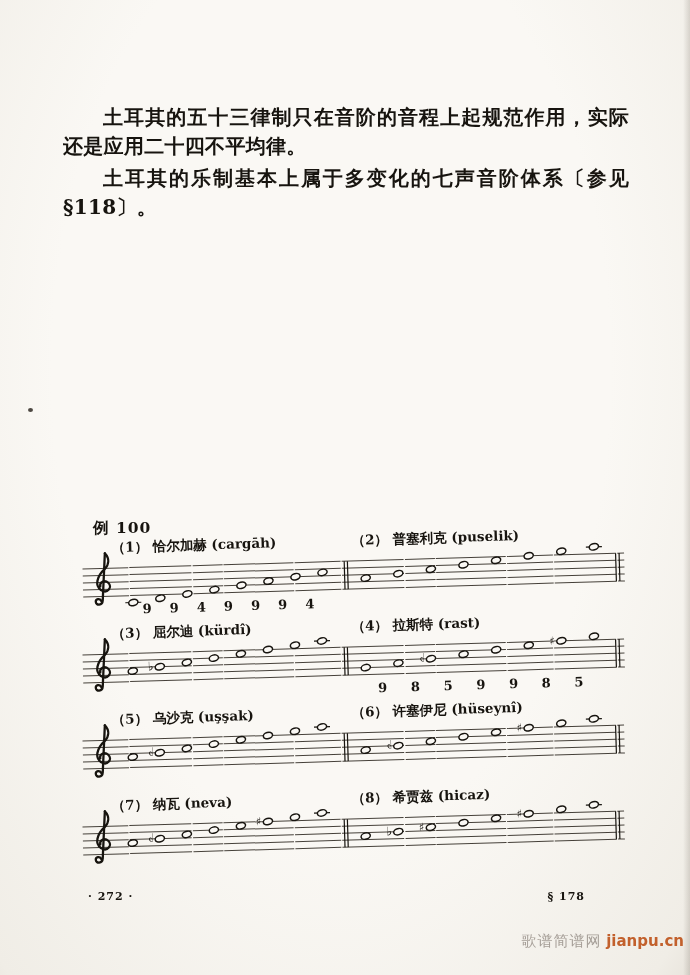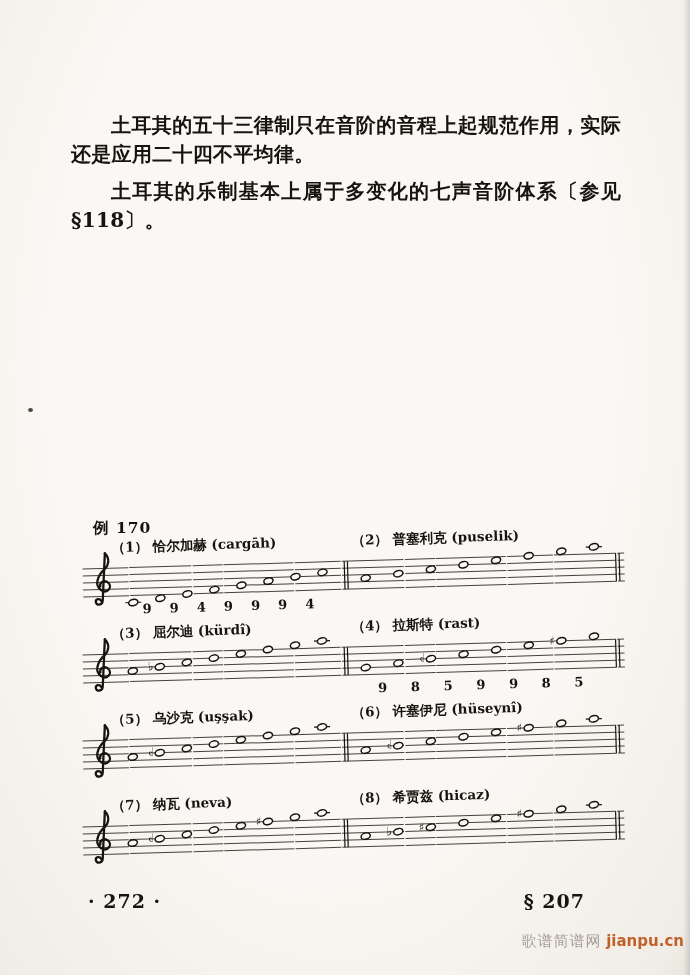--- a/index.html
+++ b/index.html
@@ -18,38 +18,38 @@
     background:linear-gradient(to left, rgba(110,100,88,0.22), rgba(110,100,88,0));
   }
   .artifact-dot{
     position:absolute;left:28px;top:408px;width:5px;height:4px;border-radius:50%;
     background:#4c4741;
   }
   .content{
     position:absolute;left:63px;top:103px;width:566px;
   }
   .content p{
-    margin:8px;font-size:20px;line-height:29px;font-weight:600;
+    margin:0;font-size:20px;line-height:29px;font-weight:600;
     text-align:justify;text-indent:2em;letter-spacing:0.3px;
   }
   .content p + p{margin-top:3px;}
   .music-section{
     position:absolute;left:63px;top:518px;width:590px;
   }
   .example-label{
     font-size:15.5px;font-weight:700;margin:0 0 2px 30px;letter-spacing:1px;
   }
   .system{
     height:86px;margin-left:20px;
     transform:rotate(-1.7deg);transform-origin:0 60%;
   }
   .footer{
     position:absolute;left:88px;top:890px;width:497px;
     display:flex;justify-content:space-between;align-items:flex-end;
-    font-size:19px;font-weight:700;letter-spacing:1px;
+    font-size:11px;font-weight:700;letter-spacing:1px;
   }
   .watermark{
     position:absolute;right:6px;top:932px;
     font-family:"DejaVu Sans","Liberation Sans",sans-serif;
     font-size:15px;
   }
   .watermark .wm-name{color:#a59e97;letter-spacing:1px;}
   .watermark .wm-url{color:#c2602c;font-weight:700;}
 </style>
 </head>
@@ -58,21 +58,21 @@
 <div class="page">
   <div class="edge-shadow"></div>
   <div class="artifact-dot"></div>
 
   <div class="content">
     <p>土耳其的五十三律制只在音阶的音程上起规范作用，实际还是应用二十四不平均律。</p>
     <p>土耳其的乐制基本上属于多变化的七声音阶体系〔参见 §118〕。</p>
   </div>
 
   <div class="music-section">
-    <div class="example-label">例 170</div>
+    <div class="example-label">例 100</div>
     <div class="system"><svg width="545" height="86" viewBox="0 0 545 86">
           <line x1="0" y1="28" x2="542" y2="28" stroke="#46413a" stroke-width="1" stroke-dasharray="46 1 62 1.4 30 0.8 70 1.2"></line>
           <line x1="0" y1="35" x2="542" y2="35" stroke="#46413a" stroke-width="1" stroke-dasharray="46 1 62 1.4 30 0.8 70 1.2"></line>
           <line x1="0" y1="42" x2="542" y2="42" stroke="#46413a" stroke-width="1" stroke-dasharray="46 1 62 1.4 30 0.8 70 1.2"></line>
           <line x1="0" y1="49" x2="542" y2="49" stroke="#46413a" stroke-width="1" stroke-dasharray="46 1 62 1.4 30 0.8 70 1.2"></line>
           <line x1="0" y1="56" x2="542" y2="56" stroke="#46413a" stroke-width="1" stroke-dasharray="46 1 62 1.4 30 0.8 70 1.2"></line>
           <g fill="none" stroke="#17140f" stroke-width="2.3" stroke-linecap="round">
             <path d="M 23 13 C 27.5 18 27 24 22.5 28.5 C 14 36 12 45 18 49.5 C 24.5 54 30 47 25.5 42.5 C 22 39 16.5 41.5 17.5 46"></path>
             <path d="M 23 13 L 19.5 60 C 19 65.5 12.5 65 12.5 61.2 C 12.5 58.2 16.5 57.5 18 60.5"></path>
           </g>
@@ -227,20 +227,20 @@
           <ellipse cx="446.57142857142856" cy="28" rx="4.7" ry="3.1" fill="#faf8f4" stroke="#17140f" stroke-width="1.5" transform="rotate(-14 446.57142857142856 28)"></ellipse>
           <text x="434.57142857142856" y="31.5" font-size="11" font-weight="600" fill="#17140f">♯</text>
           <ellipse cx="479.2857142857143" cy="24.5" rx="4.7" ry="3.1" fill="#faf8f4" stroke="#17140f" stroke-width="1.5" transform="rotate(-14 479.2857142857143 24.5)"></ellipse>
           <line x1="504" y1="21" x2="520" y2="21" stroke="#17140f" stroke-width="1.2"></line>
           <ellipse cx="512" cy="21" rx="4.7" ry="3.1" fill="#faf8f4" stroke="#17140f" stroke-width="1.5" transform="rotate(-14 512 21)"></ellipse>
         </svg></div>
   </div>
 
   <div class="footer">
     <span>· 272 ·</span>
-    <span>§ 207</span>
+    <span>§ 178</span>
   </div>
 
   <div class="watermark">
     <span class="wm-name">歌谱简谱网</span>
     <span class="wm-url">jianpu.cn</span>
   </div>
 </div>
 
 </body></html>

